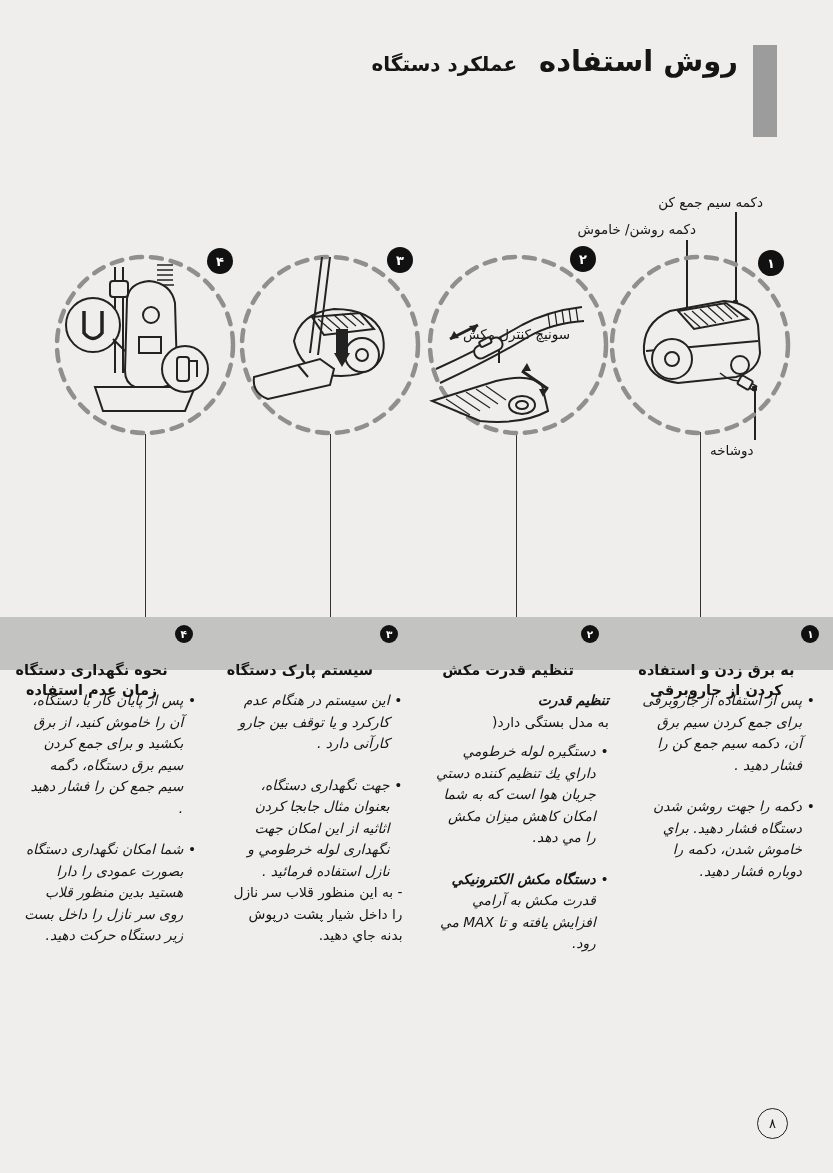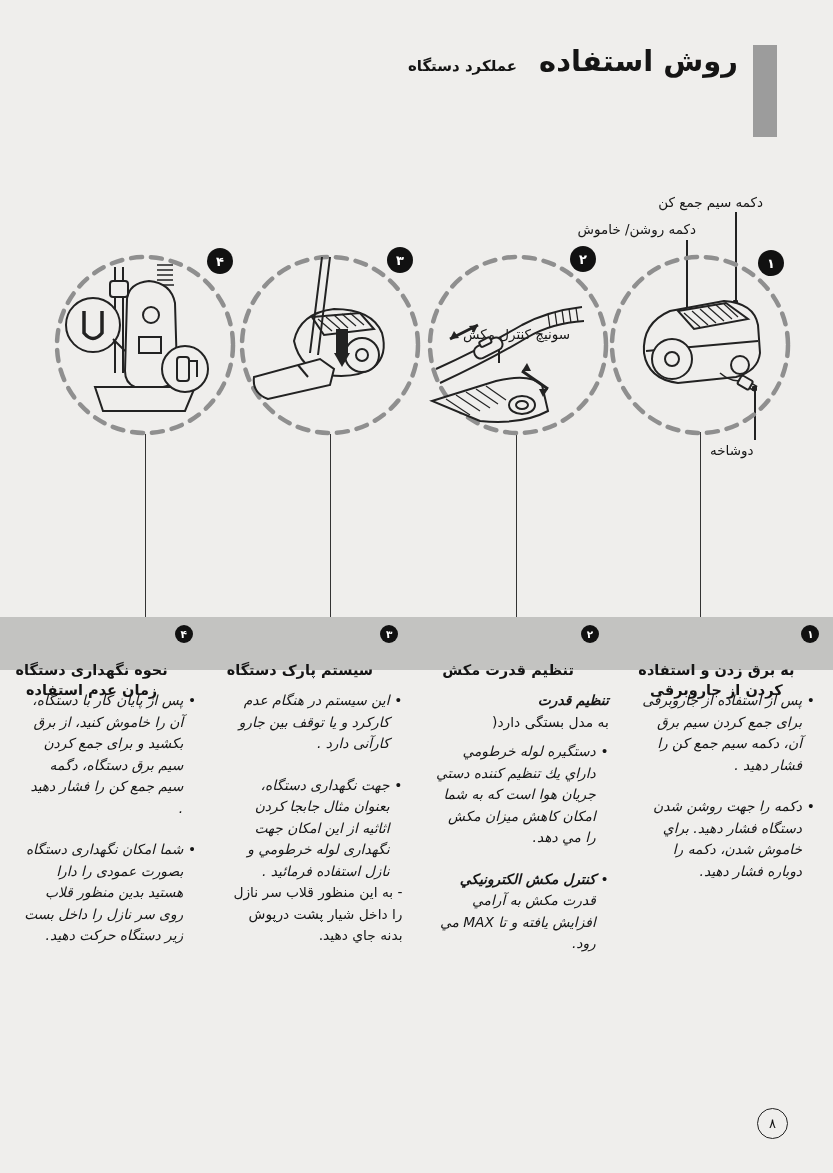--- a/index.html
+++ b/index.html
@@ -6,21 +6,21 @@
   .page{
     position:relative; width:833px; height:1173px;
     background:#efeeec; overflow:hidden;
     font-family:"DejaVu Sans", sans-serif;
     color:#151515;
   }
   
   .gray-bar{position:absolute; left:753px; top:45px; width:24px; height:92px; background:#9c9c9c;}
   .header{position:absolute; top:44px; right:95px; direction:rtl; display:flex; align-items:baseline; gap:22px;}
   .title{font-size:29px; font-weight:bold; letter-spacing:0; white-space:nowrap;}
-  .subtitle{font-size:15px; font-weight:bold; white-space:nowrap;text-align:right;}
+  .subtitle{font-size:20px; font-weight:bold; white-space:nowrap;text-align:right;}
 
   
   .diagram{position:absolute; left:8px; top:150px; width:833px; height:467px;}
   .fig{position:absolute; width:184px; height:184px;}
   .fig svg{display:block;}
   .step-badge{
     position:absolute; width:26px; height:26px; border-radius:50%;
     background:#111; color:#fff; font-size:13px; font-weight:bold;
     display:flex; align-items:center; justify-content:center;
   }
@@ -239,21 +239,21 @@
   <div class="columns">
     <div class="col">
       <p class="para bullet">پس از استفاده از جاروبرقی برای جمع کردن سیم برق آن، دکمه سیم جمع کن را فشار دهید .</p>
       <p class="para bullet">دکمه را جهت روشن شدن دستگاه فشار دهید. براي خاموش شدن، دکمه را دوباره فشار دهید.</p>
     </div>
     <div class="col">
       <p class="para col-heading" style="margin-bottom:0;font-style:italic;">تنظیم قدرت</p>
       <p class="para note-line">به مدل بستگی دارد(</p>
       <p class="para bullet">دستگیره لوله خرطومي داراي یك تنظیم كننده دستي جریان هوا است كه به شما امكان كاهش میزان مكش را مي دهد.</p>
       <p class="para bullet">
-        <span class="h-bold" style="display:block;">كنترل مكش الكترونیكي</span>
+        <span class="h-bold" style="display:block;">دستگاه مكش الكترونیكي</span>
         <span>قدرت مكش به آرامي افزایش یافته و تا MAX مي رود.</span>
       </p>
     </div>
     <div class="col">
       <p class="para bullet">این سیستم در هنگام عدم کارکرد و یا توقف بین جارو کارآنی دارد .</p>
       <p class="para bullet" style="margin-bottom:0;">جهت نگهداری دستگاه، بعنوان مثال جابجا کردن اثاثیه از این امکان جهت نگهداری لوله خرطومي و نازل استفاده فرمائید .</p>
       <p class="para">- به این منظور قلاب سر نازل را داخل شیار پشت درپوش بدنه جاي دهید.</p>
     </div>
     <div class="col">
       <p class="para bullet">پس از پایان کار با دستگاه، آن را خاموش کنید، از برق بکشید و برای جمع کردن سیم برق دستگاه، دگمه سیم جمع کن را فشار دهید .</p>

